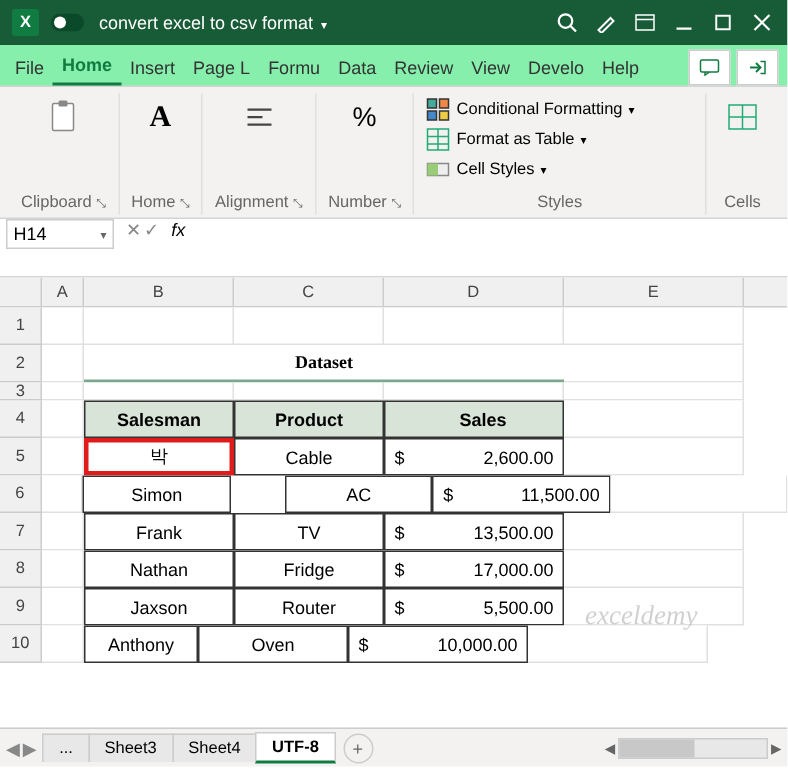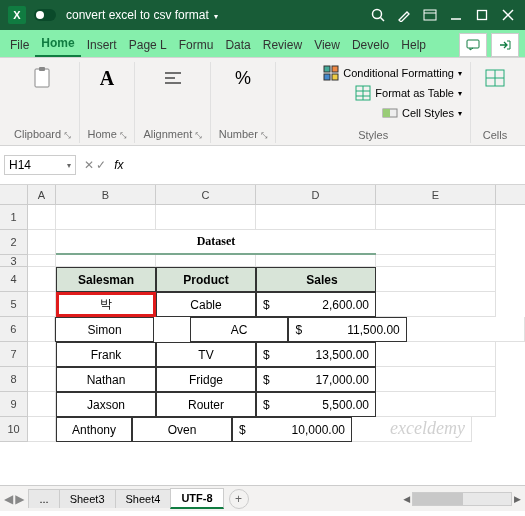--- a/index.html
+++ b/index.html
@@ -27,21 +27,21 @@
 .group:last-child { border-right: none; }
 .group-content { display: flex; flex-direction: column; align-items: center; gap: 2px; }
 .group-label { font-size: 11px; color: #666; padding-top: 2px; }
 .big-btn { display: flex; flex-direction: column; align-items: center; cursor: pointer; padding: 2px 4px; }
 .big-btn .icon { width: 24px; height: 24px; display: flex; align-items: center; justify-content: center; font-size: 18px; }
 .styles-group { flex: 1; }
 .style-row { display: flex; align-items: center; gap: 4px; font-size: 11px; padding: 1px 0; cursor: pointer; }
 .style-icon { width: 16px; height: 16px; display: flex; align-items: center; justify-content: center; }
 
 
-.formula-row { height: 39px; display: flex; align-items: center; border-bottom: 1px solid #d4d4d4; background: #fff; }
+.formula-row { height: 39px; display: flex; align-items: flex-start; border-bottom: 1px solid #d4d4d4; background: #fff; }
 .name-box { width: 72px; border: 1px solid #ccc; height: 20px; display: flex; align-items: center; padding: 0 4px; margin: 0 4px; font-size: 12px; }
 .name-caret { font-size: 8px; color: #666; margin-left: auto; }
 .fx-btns { display: flex; gap: 2px; padding: 0 4px; color: #888; }
 .fx-label { font-style: italic; font-size: 12px; padding: 0 4px; }
 .formula-input { flex: 1; border: none; height: 20px; padding: 0 4px; font-size: 12px; outline: none; }
 
 
 .sheet-area { position: relative; height: 300px; overflow: hidden; }
 .col-headers { display: flex; height: 20px; background: #f0f0f0; border-bottom: 1px solid #ccc; }
 .corner { width: 28px; border-right: 1px solid #ccc; background: #f0f0f0; }
@@ -63,21 +63,21 @@
 .nav-arrows { display: flex; gap: 2px; color: #888; padding-right: 4px; }
 .sheet-tab { padding: 3px 10px; border: 1px solid #ccc; background: #fff; font-size: 11px; cursor: pointer; border-bottom: none; margin-right: -1px; }
 .sheet-tab.active { background: #fff; border-bottom: 2px solid #107c41; font-weight: 600; }
 .sheet-tab.inactive { background: #e8e8e8; }
 .add-sheet { width: 20px; height: 20px; border: 1px solid #ccc; border-radius: 50%; display: flex; align-items: center; justify-content: center; margin-left: 6px; cursor: pointer; font-size: 12px; color: #666; }
 .hscroll { margin-left: auto; display: flex; align-items: center; gap: 2px; }
 .hscroll-track { width: 100px; height: 14px; background: #e8e8e8; border: 1px solid #ccc; position: relative; }
 .hscroll-thumb { position: absolute; left: 0; width: 50px; height: 100%; background: #c8c8c8; }
 
 
-.watermark { position: absolute; bottom: 46px; right: 60px; font-size: 18px; color: rgba(120,120,120,0.35); font-style: italic; pointer-events: none; font-family: Georgia, serif; }
+.watermark { position: absolute; bottom: 64px; right: 60px; font-size: 18px; color: rgba(120,120,120,0.35); font-style: italic; pointer-events: none; font-family: Georgia, serif; }
 
 svg { display: block; }
 </style>
 </head>
 <body>
 
 <div class="titlebar">
   <div class="left-ctrls">
     <div class="btn">
         <div class="excel-logo">X</div>
@@ -188,21 +188,21 @@
   </div>
   <div class="group">
     <div class="big-btn">
       <span class="icon">
           <span style="font-size:18px">%</span>
         </span>
     </div>
     <div class="group-label"><span>Number</span> <span style="font-size:8px">⤡</span></div>
   </div>
   <div class="group styles-group">
-    <div class="group-content" style="align-items:flex-end;width:100%">
+    <div class="group-content" style="align-items:flex-start;width:100%">
       <div class="style-row">
         <span class="style-icon">
             <svg width="16" height="16">
               <rect x="1" y="1" width="6" height="6" fill="#4a9" stroke="#333"></rect>
               <rect x="9" y="1" width="6" height="6" fill="#e84" stroke="#333"></rect>
               <rect x="1" y="9" width="6" height="6" fill="#48c" stroke="#333"></rect>
               <rect x="9" y="9" width="6" height="6" fill="#ec4" stroke="#333"></rect>
             </svg>
           </span>
         <span>Conditional Formatting</span>

